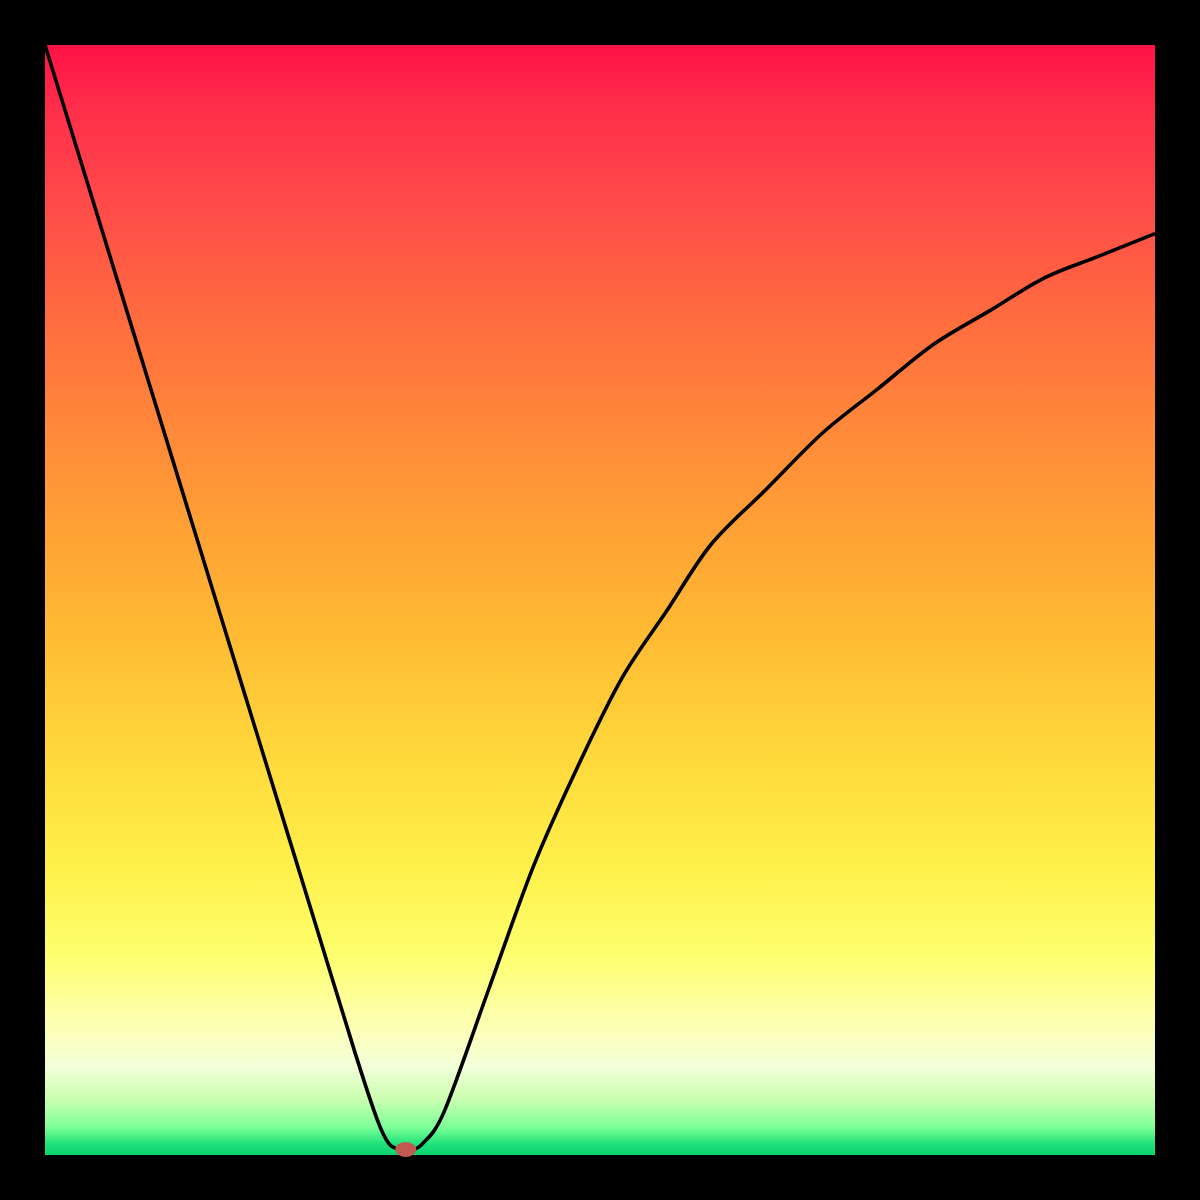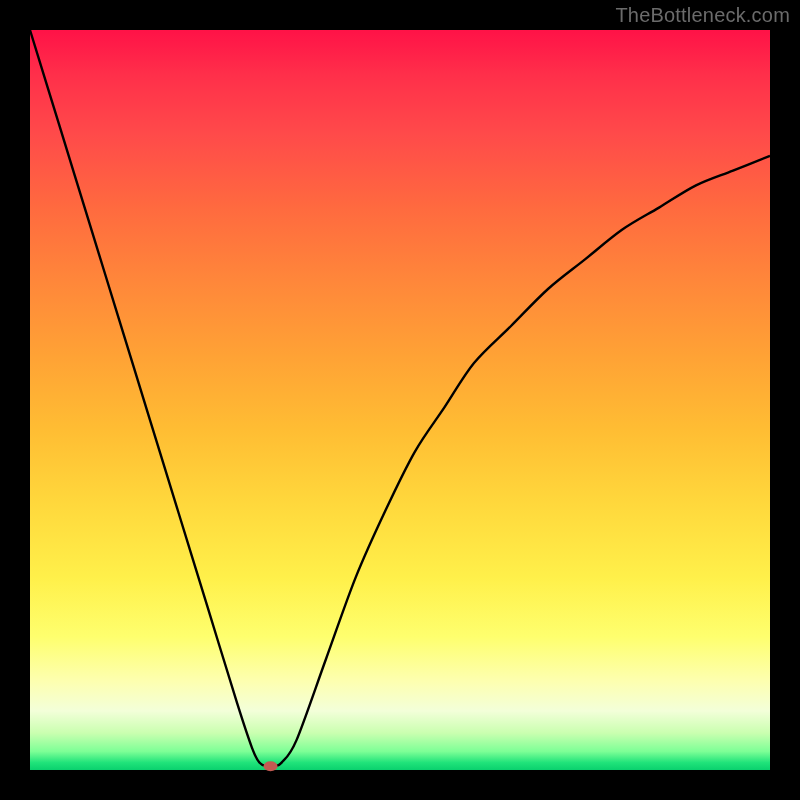--- a/index.html
+++ b/index.html
@@ -59,21 +59,20 @@
     left: 0; top: 0;
     width: 740px;
     height: 740px;
     overflow: visible;
   }
 </style>
 </head>
 <body>
 
 <div class="frame">
-  <div class="watermark">TheBottleneck.com</div>
 
   <div class="plot">
     <svg class="curve" viewBox="0 0 740 740" preserveAspectRatio="none">
       <path id="curve-path" fill="none" stroke="#000" stroke-width="2.4" d="M 0,0 C 4.736000000000001,15.392000000000008 20.128,65.41600000000005 29.6,96.20000000000005 C 39.072,126.98400000000004 49.728,161.61599999999999 59.2,192.39999999999998 C 68.672,223.18399999999997 79.328,257.81600000000003 88.8,288.6 C 98.27199999999999,319.384 108.928,354.016 118.4,384.8 C 127.87200000000001,415.584 138.528,450.216 148,481 C 157.472,511.784 168.128,546.416 177.6,577.2 C 187.072,607.984 200.096,650.904 207.20000000000002,673.4 C 214.30400000000003,695.896 218.448,708.328 222,717.8 C 225.552,727.2719999999999 227.032,729.64 229.4,732.6 C 231.768,735.5600000000001 234.43200000000002,735.708 236.8,736.3 C 239.168,736.8919999999999 241.83200000000002,736.8919999999999 244.20000000000002,736.3 C 246.568,735.708 248.04800000000003,736.744 251.60000000000002,732.6 C 255.15200000000002,728.456 259.296,726.976 266.4,710.4 C 273.50399999999996,693.824 286.528,655.048 296,629 C 305.472,602.952 316.12800000000004,571.28 325.6,547.6 C 335.072,523.9200000000001 345.728,501.128 355.2,481 C 364.67199999999997,460.872 375.32800000000003,438.376 384.8,421.8 C 394.272,405.22400000000005 404.92800000000005,391.60800000000006 414.40000000000003,377.40000000000003 C 423.872,363.192 433.344,346.02399999999994 444,332.99999999999994 C 454.656,319.97599999999994 469.16,307.84 481,296 C 492.84,284.16 506.16,269.656 518,259 C 529.84,248.344 543.16,238.872 555,229.40000000000003 C 566.84,219.92800000000005 580.16,208.08800000000008 592,199.80000000000007 C 603.84,191.51200000000006 617.16,184.70400000000004 629,177.60000000000002 C 640.84,170.496 654.16,161.32 666,155.39999999999998 C 677.84,149.47999999999996 691.16,145.3359999999999 703,140.5999999999999 C 714.84,135.86399999999992 734.08,128.16800000000003 740,125.80000000000007"></path>
       <ellipse id="min-marker" rx="7" ry="5" cx="240.5" cy="736.3" fill="#c25a52"></ellipse>
     </svg>
   </div>
 </div>
 
 </body></html>

